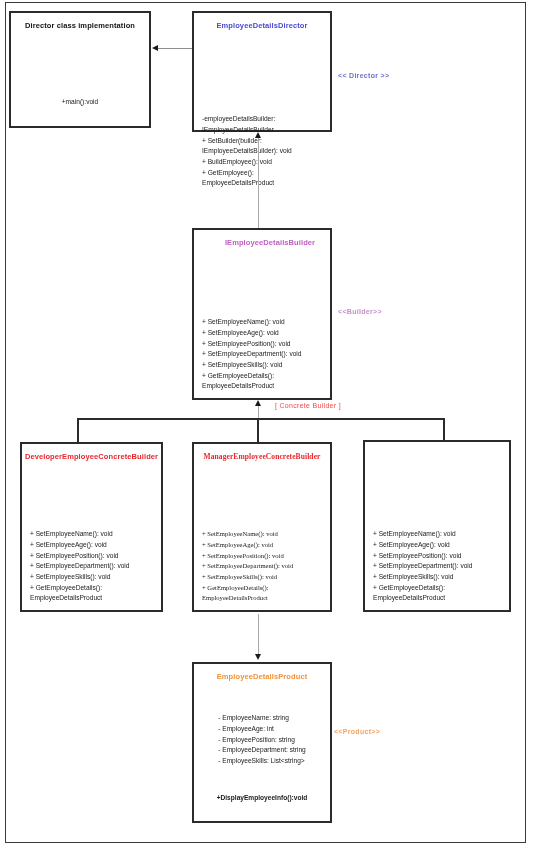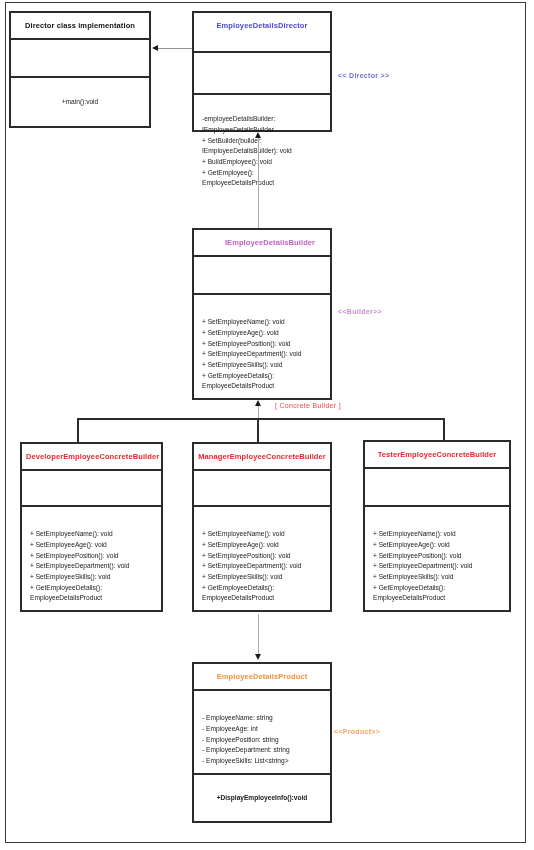--- a/index.html
+++ b/index.html
@@ -28,20 +28,21 @@
   }
 
   
   .uml-box {
     position: absolute;
     background: #ffffff;
     border: 2px solid #2b2b2b;
     box-sizing: border-box;
     display: flex;
     flex-direction: column;
+    align-items: center;
   }
   .uml-title {
     text-align: center;
     font-size: 7.5px;
     font-weight: bold;
     letter-spacing: 0.1px;
     padding: 9px 4px 8px 4px;
     line-height: 1.1;
   }
   .uml-sep {
@@ -207,37 +208,36 @@
     <div class="uml-compartment pad-top">
       <div class="member">+ SetEmployeeName(): void</div>
       <div class="member">+ SetEmployeeAge(): void</div>
       <div class="member">+ SetEmployeePosition(): void</div>
       <div class="member">+ SetEmployeeDepartment(): void</div>
       <div class="member">+ SetEmployeeSkills(): void</div>
       <div class="member">+ GetEmployeeDetails(): EmployeeDetailsProduct</div>
     </div>
   </div>
 
-  <div class="uml-box" style="left:192px; top:442px; width:140px; height:170px;">
+  <div class="uml-box" style="left:192px; top:442px; width:140px; height:170px;font-family:Liberation Serif, serif;">
     <div class="uml-title t-red">ManagerEmployeeConcreteBuilder</div>
     <div class="uml-sep"></div>
     <div class="uml-compartment empty"></div>
     <div class="uml-sep"></div>
     <div class="uml-compartment pad-top">
       <div class="member">+ SetEmployeeName(): void</div>
       <div class="member">+ SetEmployeeAge(): void</div>
       <div class="member">+ SetEmployeePosition(): void</div>
       <div class="member">+ SetEmployeeDepartment(): void</div>
       <div class="member">+ SetEmployeeSkills(): void</div>
       <div class="member">+ GetEmployeeDetails(): EmployeeDetailsProduct</div>
     </div>
   </div>
 
   <div class="uml-box" style="left:363px; top:440px; width:148px; height:172px;">
-    <div class="uml-title t-red">TesterEmployeeConcreteBuilder</div>
     <div class="uml-sep"></div>
     <div class="uml-compartment empty"></div>
     <div class="uml-sep"></div>
     <div class="uml-compartment pad-top">
       <div class="member">+ SetEmployeeName(): void</div>
       <div class="member">+ SetEmployeeAge(): void</div>
       <div class="member">+ SetEmployeePosition(): void</div>
       <div class="member">+ SetEmployeeDepartment(): void</div>
       <div class="member">+ SetEmployeeSkills(): void</div>
       <div class="member">+ GetEmployeeDetails(): EmployeeDetailsProduct</div>

